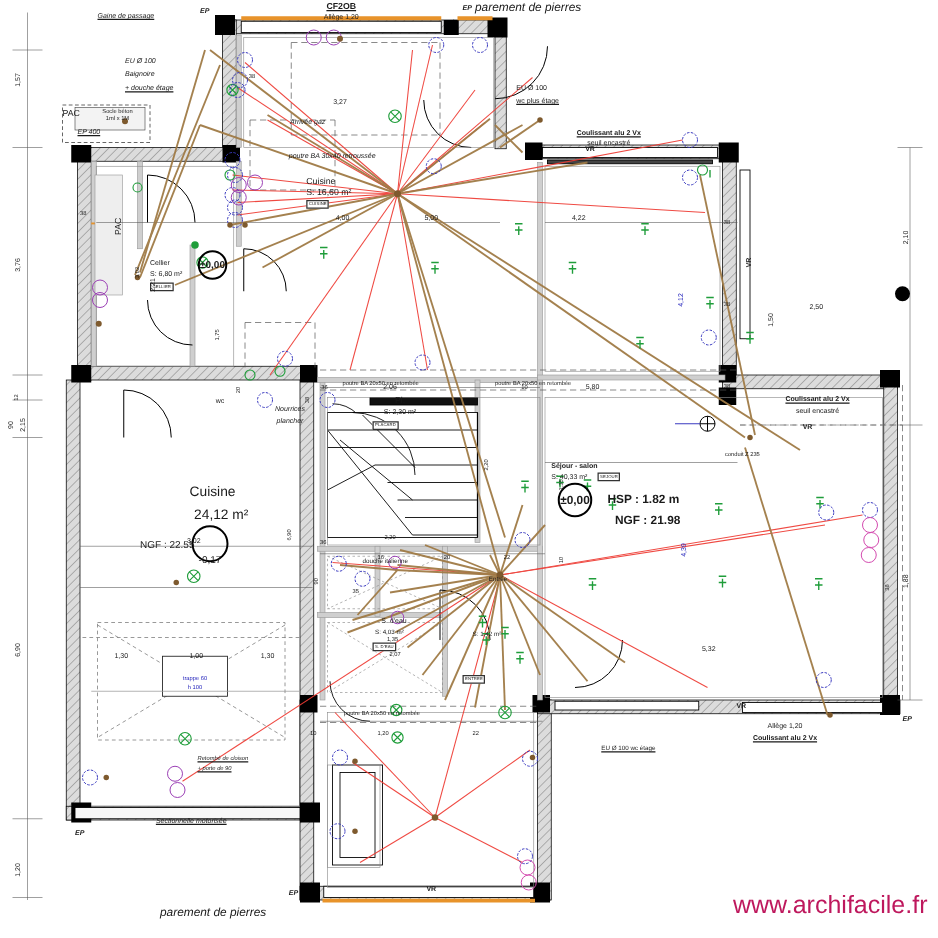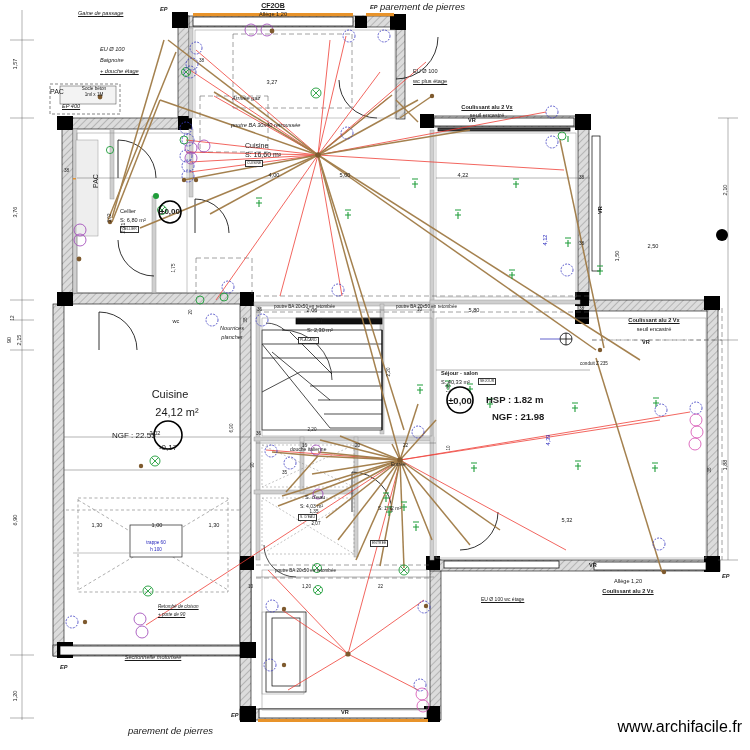--- a/index.html
+++ b/index.html
@@ -37,22 +37,22 @@
   .bold  { font-weight: bold; }
   .ital  { font-style: italic; }
   .und   { text-decoration: underline; }
   .ctr   { transform: translateX(-50%); }
   .rot90 { transform: rotate(-90deg); transform-origin: left top; }
   .rot90c{ transform: rotate(-90deg) translateX(-50%); transform-origin: left top; }
   .blue  { color: #2222bb; }
   .wm {
     position: absolute;
     right: 8px; bottom: 14px;
-    font-size: 16px;
-    color: #000000;
+    font-size: 20px;
+    color: #be185d;
     font-family: "Liberation Sans", sans-serif;
   }
   .lbl-box {
     position: absolute;
     border: 0.6px solid #333;
     background: #fff;
     font-size: 3.4px;
     padding: 0.4px 1px;
     color: #222;
     letter-spacing: .1px;

